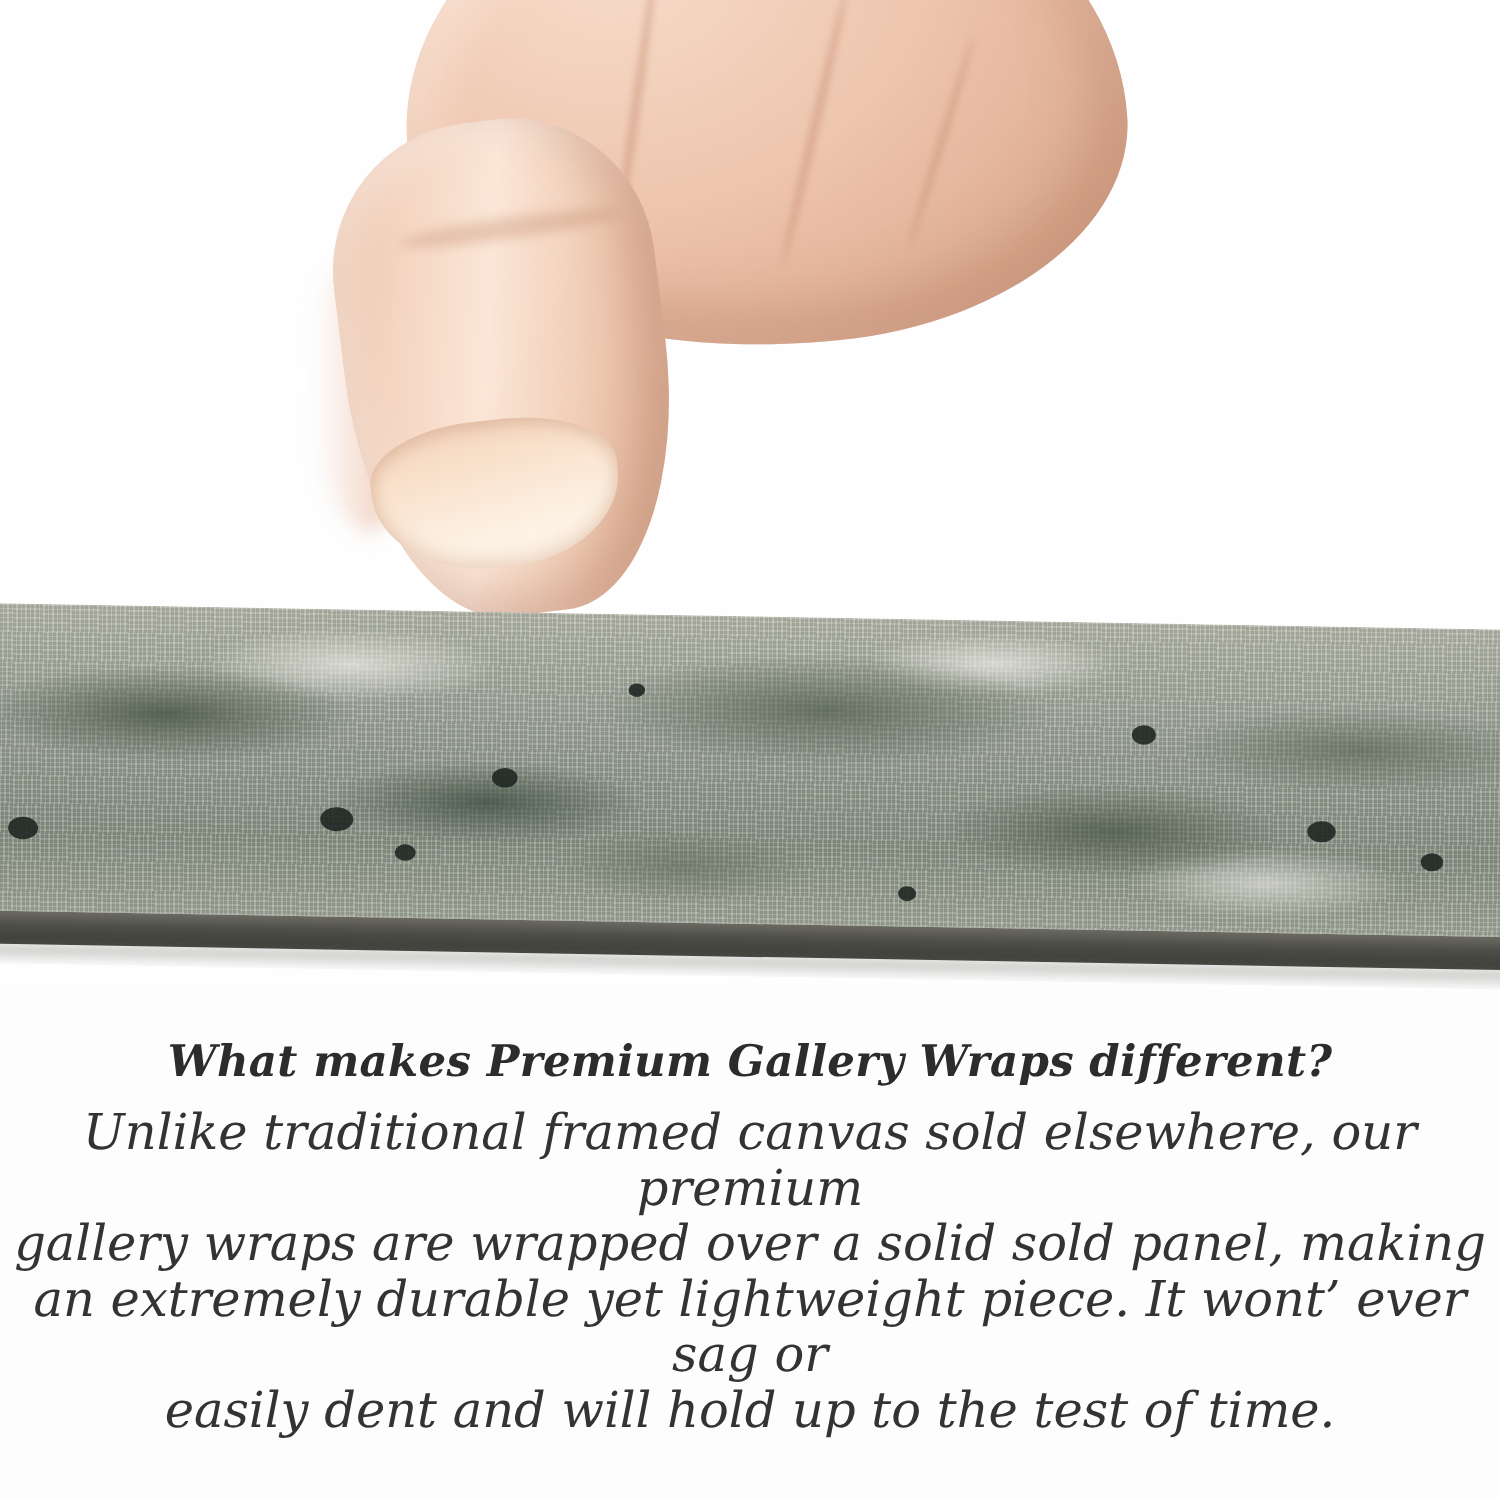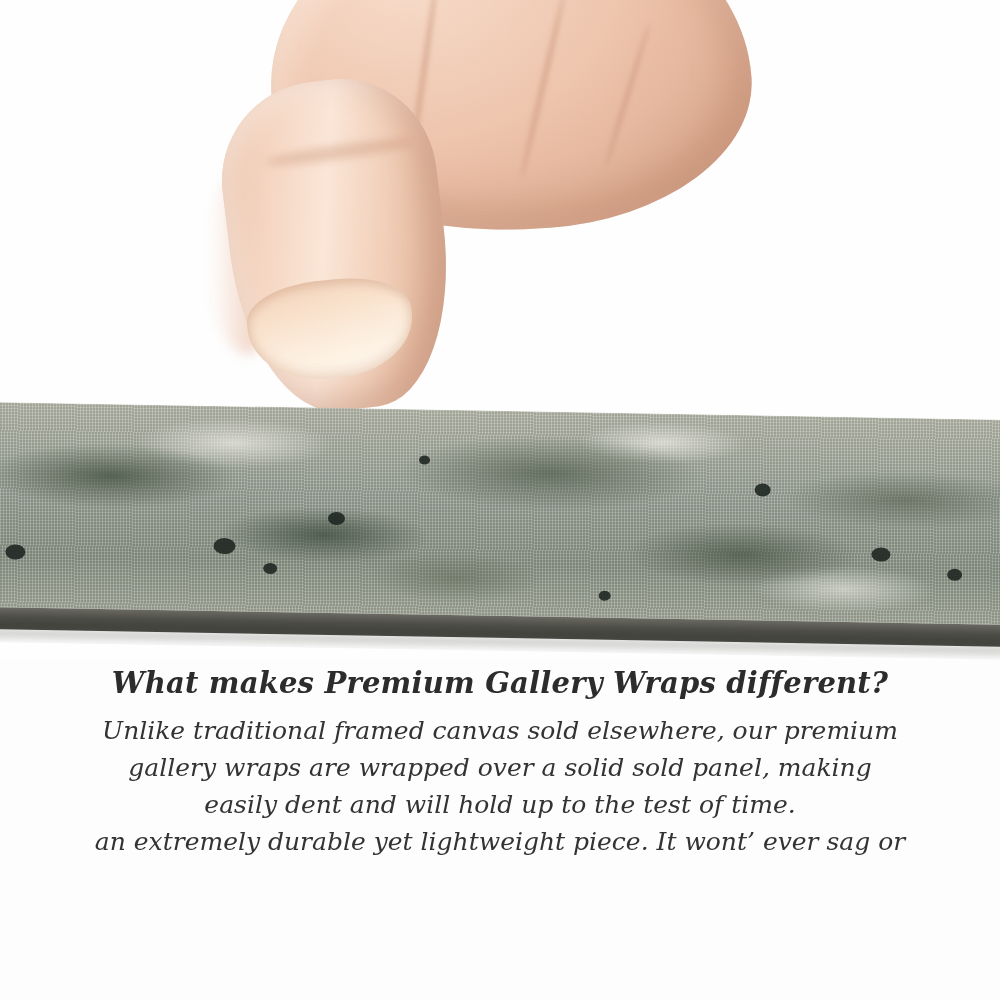--- a/index.html
+++ b/index.html
@@ -160,36 +160,36 @@
     position: absolute;
     border-radius: 50%;
     background: #1d2420;
     opacity: 0.88;
   }
 
   
   .caption {
     position: absolute;
     left: 0;
-    top: 666px;
+    top: 690px;
     width: 1000px;
     text-align: center;
     color: #2c2c2c;
     font-family: "DejaVu Serif", serif;
   }
   .caption-heading {
     font-style: italic;
     font-weight: bold;
     font-size: 29px;
     letter-spacing: 0.2px;
     margin-bottom: 12px;
   }
   .caption-line {
     font-style: italic;
-    font-size: 25px;
+    font-size: 33px;
     line-height: 37px;
     color: #333333;
   }
 </style>
 </head>
 <body>
 
 <div class="page">
 
   <div class="photo-area">
@@ -220,17 +220,17 @@
       <div class="canvas-edge"></div>
       <div class="canvas-shadow"></div>
     </div>
 
   </div>
 
   <div class="caption">
     <div class="caption-heading">What makes Premium Gallery Wraps different?</div>
     <div class="caption-line">Unlike traditional framed canvas sold elsewhere, our premium</div>
     <div class="caption-line">gallery wraps are wrapped over a solid sold panel, making</div>
+    <div class="caption-line">an extremely durable yet lightweight piece. It wont’ ever sag or</div>
     <div class="caption-line">easily dent and will hold up to the test of time.</div>
-    <div class="caption-line">an extremely durable yet lightweight piece. It wont’ ever sag or</div>
   </div>
 
 </div>
 
 </body></html>

